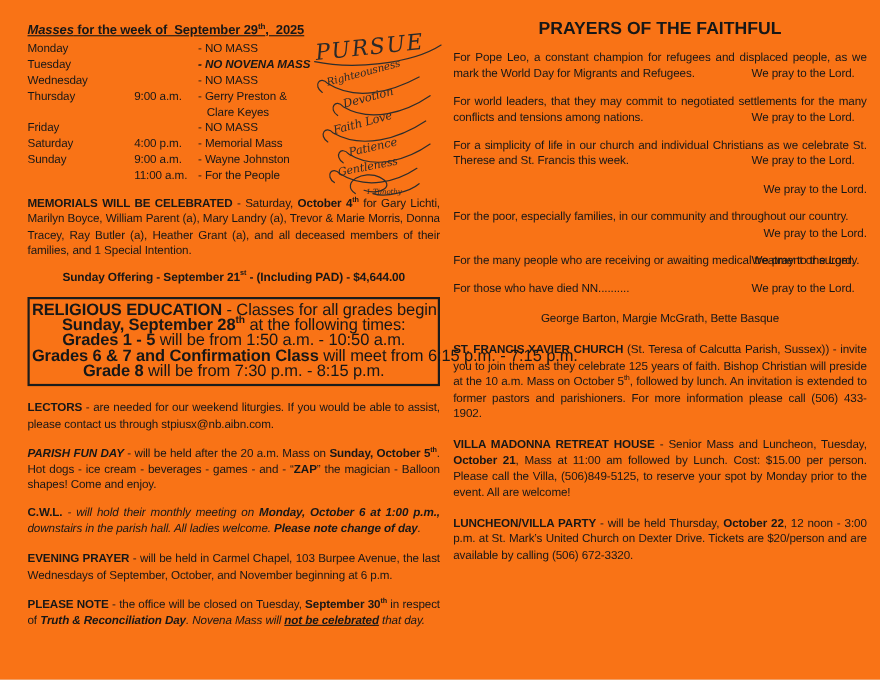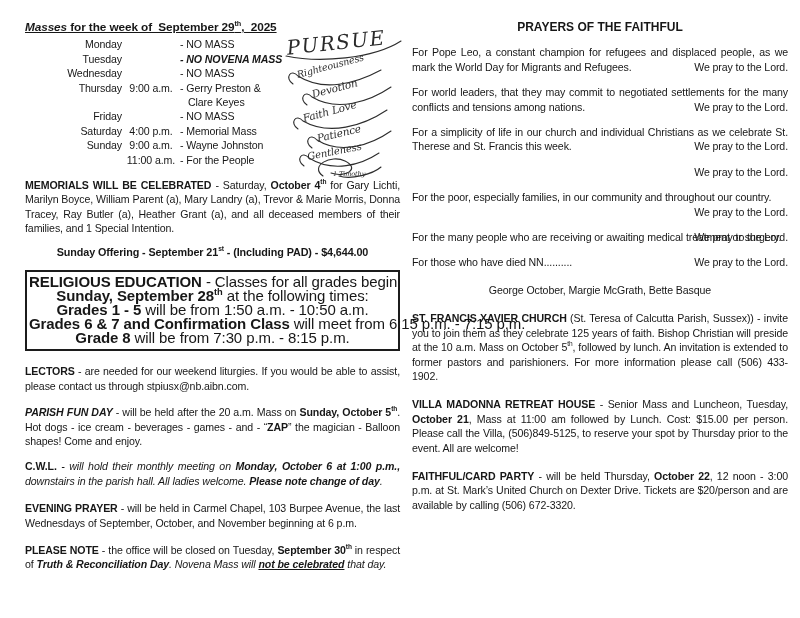--- a/index.html
+++ b/index.html
@@ -1,52 +1,52 @@
 <!DOCTYPE html>
 <html><head>
 <meta charset="utf-8">
 <style>
   html,body{margin:0;padding:0;background:#e8e8e8;}
   .page{
-    position:relative;width:800px;height:618px;background:#ffffff;
+    position:relative;width:800px;height:618px;background:#f97316;
     font-family:"Liberation Sans",sans-serif;color:#171717;
     font-size:10.6px;line-height:14.4px;letter-spacing:-0.1px;overflow:hidden;
   }
   .col{position:absolute;top:20px;}
   .col-left{left:25px;width:375px;}
   .col-right{left:412px;width:376px;}
 
   .b{font-weight:700}
   .i{font-style:italic}
   .u{text-decoration:underline}
   sup{font-size:0.62em;vertical-align:super;line-height:0}
 
   
   .masses-title{font-weight:700;font-size:11.8px;text-decoration:underline;white-space:pre;margin-bottom:3px;}
   .masses-table{width:256px;}
   .mrow{display:flex;height:14.4px;}
-  .mday{width:97px;flex:none;text-align:right;}
-  .mtime{width:58px;flex:none;text-align:center;}
+  .mday{width:97px;flex:none;}
+  .mtime{width:58px;flex:none;}
   .mdesc{flex:1;white-space:pre;}
   .mdesc.indent{padding-left:8px;}
 
   
   .art{position:absolute;left:256px;top:6px;width:126px;height:154px;}
   .art text{fill:#2a2a2a;font-family:"DejaVu Serif",serif;font-style:italic;}
 
   .para{margin:0;margin-top:11px;text-align:justify;}
   .offering{margin-top:9px;text-align:center;font-weight:700;font-size:10.8px;}
   .rebox{margin-top:11px;border:2px solid #1c1c1c;padding:3px 2px 4px 2px;text-align:center;
          font-size:15px;line-height:14.1px;}
   .reline{white-space:nowrap;}
 
   
-  .pf-title{text-align:center;font-weight:700;font-size:12px;letter-spacing:0;margin-bottom:4px;}
+  .pf-title{text-align:center;font-weight:700;font-size:16px;letter-spacing:0;margin-bottom:4px;}
   .petition{position:relative;margin-top:11px;text-align:justify;}
-  .presponse{position:absolute;right:0;bottom:0;}
+  .presponse{position:absolute;right:11px;bottom:0;}
   .petition.own-line .presponse{position:static;display:block;text-align:right;}
   .names{text-align:center;margin-top:13px;}
   .para-gap{margin-top:14px;}
 </style>
 </head>
 <body>
 
 <div class="page">
 
   <div class="col col-left">
@@ -165,20 +165,20 @@
     </div>
     <div class="petition">
       <span class="pbody">For the many people who are receiving or awaiting medical treatment or surgery.</span>
       <span class="presponse">We pray to the Lord.</span>
     </div>
     <div class="petition">
       <span class="pbody">For those who have died NN..........</span>
       <span class="presponse">We pray to the Lord.</span>
     </div>
 
-    <div class="names">George October, Margie McGrath, Bette Basque</div>
+    <div class="names">George Barton, Margie McGrath, Bette Basque</div>
 
     <p class="para para-gap"><span class="b">ST. FRANCIS XAVIER CHURCH</span><span> (St. Teresa of Calcutta Parish, Sussex)) - invite you to join them as they celebrate 125 years of faith. Bishop Christian will preside at the 10 a.m. Mass on October 5</span><sup>th</sup><span>, followed by lunch. An invitation is extended to former pastors and parishioners. For more information please call (506) 433-1902.</span></p>
-    <p class="para para-gap"><span class="b">VILLA MADONNA RETREAT HOUSE</span><span> - Senior Mass and Luncheon, Tuesday, </span><span class="b">October 21</span><span>, Mass at 11:00 am followed by Lunch. Cost: $15.00 per person. Please call the Villa, (506)849-5125, to reserve your spot by Thursday prior to the event. All are welcome!</span></p>
-    <p class="para para-gap"><span class="b">FAITHFUL/CARD PARTY</span><span> - will be held Thursday, </span><span class="b">October 22</span><span>, 12 noon - 3:00 p.m. at St. Mark’s United Church on Dexter Drive. Tickets are $20/person and are available by calling (506) 672-3320.</span></p>
+    <p class="para para-gap"><span class="b">VILLA MADONNA RETREAT HOUSE</span><span> - Senior Mass and Luncheon, Tuesday, </span><span class="b">October 21</span><span>, Mass at 11:00 am followed by Lunch. Cost: $15.00 per person. Please call the Villa, (506)849-5125, to reserve your spot by Monday prior to the event. All are welcome!</span></p>
+    <p class="para para-gap"><span class="b">LUNCHEON/VILLA PARTY</span><span> - will be held Thursday, </span><span class="b">October 22</span><span>, 12 noon - 3:00 p.m. at St. Mark’s United Church on Dexter Drive. Tickets are $20/person and are available by calling (506) 672-3320.</span></p>
   </div>
 
 </div>
 
 </body></html>

